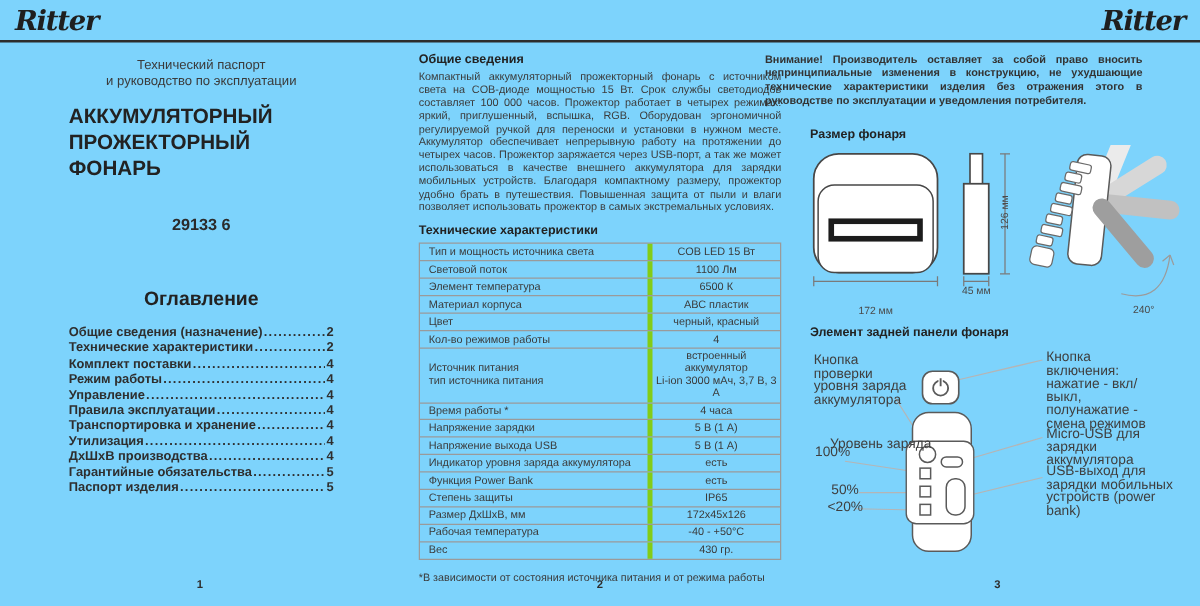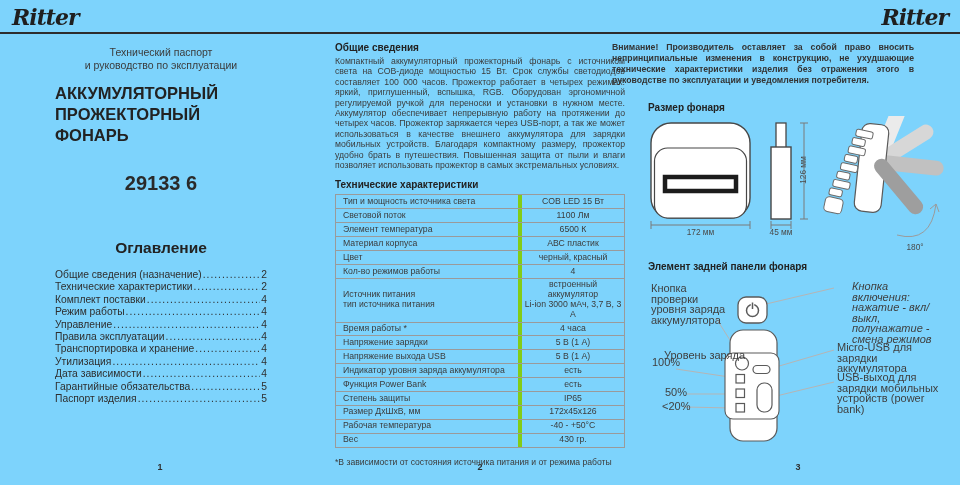--- a/index.html
+++ b/index.html
@@ -9,24 +9,24 @@
   .top-rule { position:absolute; left:0; top:32px; width:960px; height:1.6px; background:#2d2d2d; }
 
   .logo { position:absolute; top:4px; font-family:"DejaVu Serif", serif; font-style:italic; font-weight:bold; font-size:22px; color:#1f1f1f; letter-spacing:-1px; }
   .logo.left { left:12px; }
   .logo.right { right:12px; }
 
   
   .page1 { position:absolute; left:55px; top:46px; width:212px; }
   .p1-doctype { text-align:center; font-size:10.5px; line-height:13px; color:#3b3b3b; }
   .p1-title { margin-top:11px; font-size:16.5px; line-height:21px; font-weight:bold; color:#222; }
-  .p1-model { margin-top:26px; text-align:center; font-size:20px; font-weight:bold; color:#2a2a2a; }
+  .p1-model { margin-top:26px; text-align:center; font-size:13px; font-weight:bold; color:#2a2a2a; }
   .p1-toc-title { margin-top:44px; text-align:center; font-size:15.5px; font-weight:bold; color:#222; }
   .toc { margin-top:12px; }
-  .toc-item { display:flex; align-items:flex-end; font-size:10.3px; font-weight:normal; line-height:12.4px; color:#2e2e2e; }
+  .toc-item { display:flex; align-items:flex-end; font-size:10.3px; font-weight:bold; line-height:12.4px; color:#2e2e2e; }
   .toc-dots { flex:1; overflow:hidden; white-space:nowrap; margin:0 1px; }
   .toc-dots::after { content:"......................................................................."; letter-spacing:1px; }
   .toc-page { flex:none; }
 
   
   .page2 { position:absolute; left:335px; top:42px; width:290px; }
   .sec-title { font-size:10px; font-weight:bold; color:#222; }
   .p2-text { margin-top:3px; font-size:8.7px; line-height:10.4px; text-align:justify; color:#3b3b3b; }
   .p2-specs-title { margin-top:9px; }
   .spec-table { margin-top:4px; border:1px solid #9a9a9a; }
@@ -35,34 +35,34 @@
   .spec-label { width:186px; border-right:4px solid #84cc16; padding:1.5px 4px 1.5px 7px; display:flex; flex-direction:column; justify-content:center; }
   .spec-value { flex:1; text-align:center; padding:1.5px 2px; display:flex; flex-direction:column; justify-content:center; }
   .footnote { margin-top:9px; font-size:8.6px; color:#3b3b3b; }
 
   
   .p3-notice { position:absolute; left:612px; top:42px; width:302px; font-size:8.7px; line-height:11.1px; font-weight:bold; text-align:justify; color:#333; }
   .p3-size-title { position:absolute; left:648px; top:102px; }
   .size-diagram { position:absolute; left:648px; top:116px; width:302px; height:142px; }
   .size-diagram svg, .panel-diagram svg { position:absolute; left:0; top:0; }
   .dim-label { position:absolute; font-size:8.3px; color:#4a4a4a; text-align:center; }
-  .dim-label.w172 { left:0; top:111px; width:105px; }
+  .dim-label.w172 { left:0; top:127px; width:105px; }
   .dim-label.d45 { left:110px; top:111px; width:46px; }
   .dim-label.h126 { left:135px; top:49px; width:40px; transform:rotate(-90deg); }
   .dim-label.rot180 { left:250px; top:126px; width:34px; }
 
   .p3-panel-title { position:absolute; left:648px; top:261px; }
   .panel-diagram { position:absolute; left:648px; top:276px; width:310px; height:185px; }
   .callout { position:absolute; font-size:11px; line-height:10.6px; color:#3f3f3f; }
   .cl-check { left:3px; top:7px; width:84px; }
   .cl-level-title { left:16px; top:74px; width:90px; }
   .cl-100 { left:4px; top:81px; }
   .cl-50 { left:17px; top:111px; }
   .cl-20 { left:14px; top:125px; }
-  .cl-power { left:204px; top:5px; width:96px;font-style:italic; }
+  .cl-power { left:189px; top:5px; width:96px; }
   .cl-micro { left:189px; top:66px; width:104px; }
   .cl-usb { left:189px; top:96px; width:110px; }
 
   .page-num { position:absolute; top:462px; width:14px; text-align:center; font-size:9px; font-weight:bold; color:#2e2e2e; }
   .pn1 { left:153px; } .pn2 { left:473px; } .pn3 { left:791px; }
 </style>
 </head>
 <body>
 
 <div class="spread">
@@ -117,21 +117,21 @@
           <span class="toc-label">Транспортировка и хранение</span>
           <span class="toc-dots"></span>
           <span class="toc-page">4</span>
         </div>
       <div class="toc-item">
           <span class="toc-label">Утилизация</span>
           <span class="toc-dots"></span>
           <span class="toc-page">4</span>
         </div>
       <div class="toc-item">
-          <span class="toc-label">Дата зависимости</span>
+          <span class="toc-label">ДхШхВ производства</span>
           <span class="toc-dots"></span>
           <span class="toc-page">4</span>
         </div>
       <div class="toc-item">
           <span class="toc-label">Гарантийные обязательства</span>
           <span class="toc-dots"></span>
           <span class="toc-page">5</span>
         </div>
       <div class="toc-item">
           <span class="toc-label">Паспорт изделия</span>
@@ -261,21 +261,21 @@
         <rect x="184" y="85" width="18" height="15" rx="4"></rect>
       </g>
       <rect x="228" y="38.5" width="68" height="15" rx="7.5" fill="#9e9e9e" transform="rotate(50,230,46)"></rect>
 
       <path d="M 249 119 Q 283 128 288 88" fill="none" stroke="#9b9b9b" stroke-width="1"></path>
       <path d="M 288 88 L 282 93 M 288 88 L 291 96" fill="none" stroke="#9b9b9b" stroke-width="1"></path>
     </svg>
     <span class="dim-label w172">172 мм</span>
     <span class="dim-label d45">45 мм</span>
     <span class="dim-label h126">126 мм</span>
-    <span class="dim-label rot180">180°</span>
+    <span class="dim-label rot180">240°</span>
   </div>
 
   <div class="sec-title p3-panel-title">Элемент задней панели фонаря</div>
 
   <div class="panel-diagram">
     <svg width="310" height="185" viewBox="0 0 310 185">
 
       <line x1="68" y1="42" x2="92" y2="80" stroke="#b5b5b5" stroke-width="1"></line>
       <line x1="28" y1="93" x2="88" y2="102" stroke="#b5b5b5" stroke-width="1"></line>
       <line x1="39" y1="118" x2="85" y2="118" stroke="#b5b5b5" stroke-width="1"></line>

